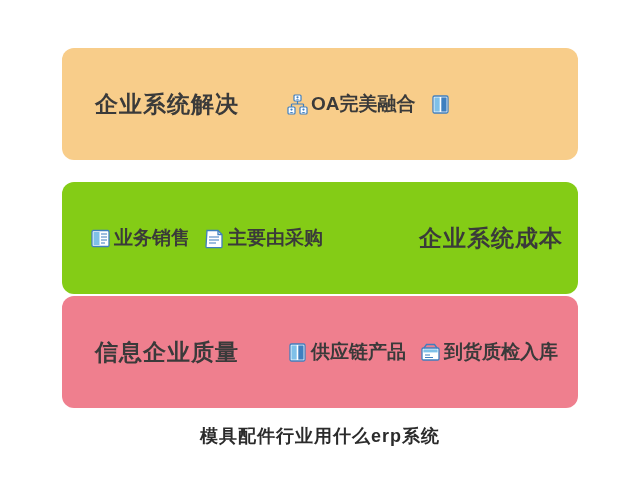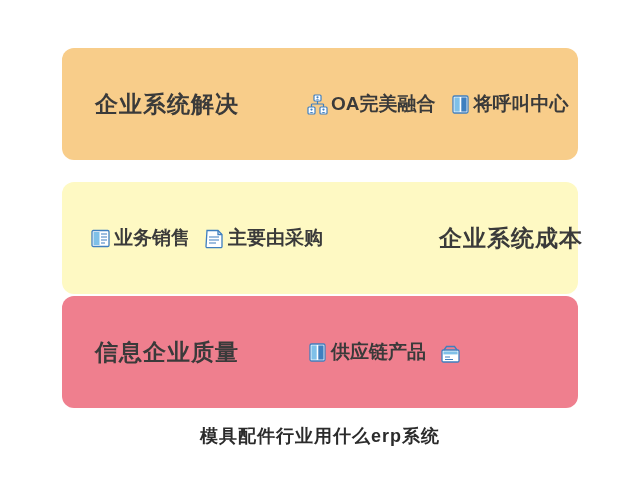--- a/index.html
+++ b/index.html
@@ -20,31 +20,30 @@
     background: #ffffff;
   }
   .band {
     position: absolute;
     left: 62px;
     width: 516px;
     border-radius: 12px;
     display: flex;
     align-items: center;
     box-sizing: border-box;
-    gap: 20px;
   }
   .band-1 {
     top: 48px;
     height: 112px;
     background: #f8cd8a;
   }
   .band-2 {
     top: 182px;
     height: 112px;
-    background: #fef9c3;
+    background: #84cc16;
   }
   .band-3 {
     top: 296px;
     height: 112px;
     background: #ef7f8e;
   }
   .band-title {
     font-size: 23px;
     font-weight: bold;
     color: #3a3a3a;
@@ -127,21 +126,20 @@
         <span class="item-label">OA完美融合</span>
       </div>
       <div class="item">
         <span class="ico">
           <svg viewBox="0 0 21 21" width="21" height="21">
             <rect x="3" y="2" width="15" height="17" rx="1.5" fill="#ffffff" stroke="#3f7fbf" stroke-width="1.3"></rect>
             <rect x="4.4" y="3.4" width="5.3" height="14.2" fill="#7fc0e8"></rect>
             <rect x="11.3" y="3.4" width="5.3" height="14.2" fill="#3f7fbf"></rect>
           </svg>
         </span>
-        <span class="item-label">将呼叫中心</span>
       </div>
     </div>
   </div>
 
   <div class="band band-2">
     <div class="items">
       <div class="item">
         <span class="ico">
           <svg viewBox="0 0 21 21" width="21" height="21">
             <rect x="2" y="2.5" width="17" height="16" rx="1.3" fill="#ffffff" stroke="#3f7fbf" stroke-width="1.3"></rect>
@@ -180,18 +178,19 @@
       </div>
       <div class="item">
         <span class="ico">
           <svg viewBox="0 0 21 21" width="21" height="21">
             <rect x="2" y="6" width="17" height="12" rx="1.3" fill="#ffffff" stroke="#3f7fbf" stroke-width="1.3"></rect>
             <rect x="3.4" y="7.4" width="14.2" height="3" fill="#7fc0e8"></rect>
             <path d="M5 13 h5 M5 15.5 h8" stroke="#3f7fbf" stroke-width="1.2" fill="none"></path>
             <path d="M4 6 l2.5 -3.5 h8 L17 6" fill="none" stroke="#3f7fbf" stroke-width="1.3"></path>
           </svg>
         </span>
+        <span class="item-label">到货质检入库</span>
       </div>
     </div>
   </div>
 
   <div class="caption">模具配件行业用什么erp系统</div>
 </div>
 
 </body></html>

